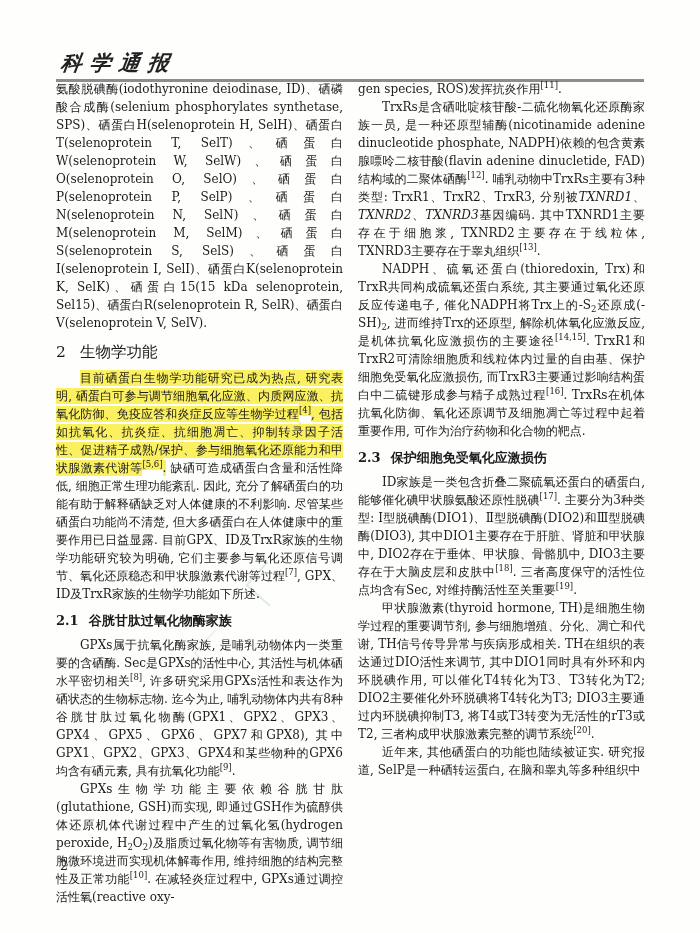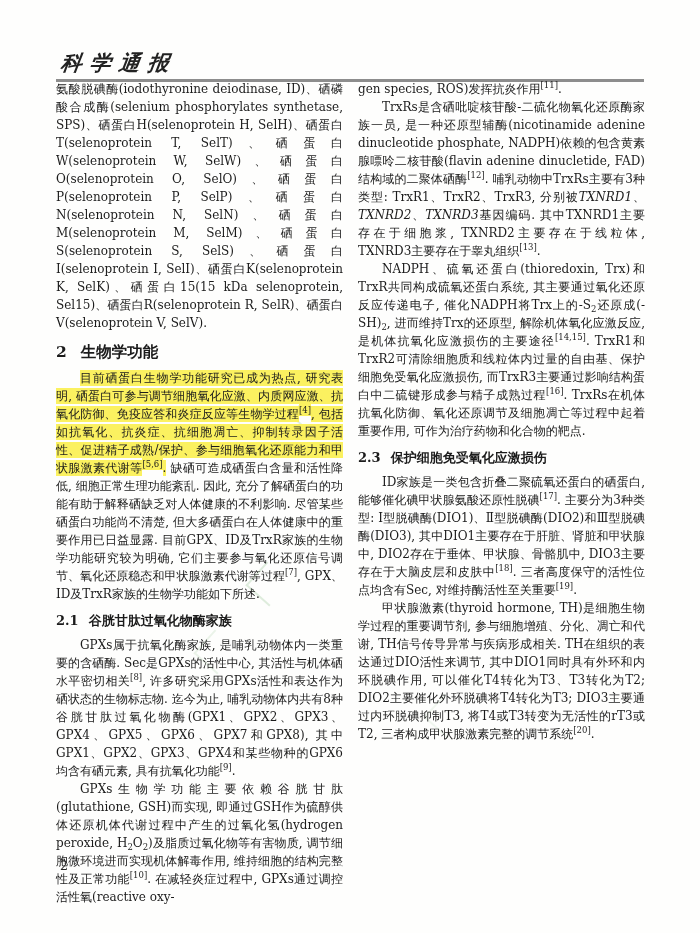--- a/index.html
+++ b/index.html
@@ -28,21 +28,21 @@
   .col{width:287px;}
   p.body{
     margin:0;
     font-size:12px;
     line-height:18px;
     text-align:justify;
     word-break:break-word;
   }
   p.ind{text-indent:2em;}
   .sec1{
-    font-weight:bold;font-size:15.5px;line-height:20px;
+    font-weight:normal;font-size:15.5px;line-height:20px;
     margin:10px 0 7px 0;
   }
   .sec1 .num{margin-right:14px;}
   .sec2{
     font-weight:bold;font-size:13px;line-height:18px;
     margin:9px 0 6px 0;
   }
   .sec2 .num{margin-right:10px;}
   sup{font-size:8.5px;line-height:0;vertical-align:super;}
   sub{font-size:8.5px;line-height:0;vertical-align:sub;}
@@ -85,17 +85,18 @@
         <p class="body ind"><span>GPXs属于抗氧化酶家族, 是哺乳动物体内一类重要的含硒酶. Sec是GPXs的活性中心, 其活性与机体硒水平密切相关</span><sup>[8]</sup><span>, 许多研究采用GPXs活性和表达作为硒状态的生物标志物. 迄今为止, 哺乳动物体内共有8种谷胱甘肽过氧化物酶(GPX1、GPX2、GPX3、GPX4、GPX5、GPX6、GPX7和GPX8), 其中GPX1、GPX2、GPX3、GPX4和某些物种的GPX6均含有硒元素, 具有抗氧化功能</span><sup>[9]</sup><span>.</span></p>
         <p class="body ind"><span>GPXs生物学功能主要依赖谷胱甘肽(glutathione, GSH)而实现, 即通过GSH作为硫醇供体还原机体代谢过程中产生的过氧化氢(hydrogen peroxide, H</span><sub>2</sub><span>O</span><sub>2</sub><span>)及脂质过氧化物等有害物质, 调节细胞微环境进而实现机体解毒作用, 维持细胞的结构完整性及正常功能</span><sup>[10]</sup><span>. 在减轻炎症过程中, GPXs通过调控活性氧(reactive oxy-</span></p>
       </div>
     <div class="col" id="col-right">
         <p class="body"><span>gen species, ROS)发挥抗炎作用</span><sup>[11]</sup><span>.</span></p>
         <p class="body ind"><span>TrxRs是含硒吡啶核苷酸-二硫化物氧化还原酶家族一员, 是一种还原型辅酶(nicotinamide adenine dinucleotide phosphate, NADPH)依赖的包含黄素腺嘌呤二核苷酸(flavin adenine dinucletide, FAD)结构域的二聚体硒酶</span><sup>[12]</sup><span>. 哺乳动物中TrxRs主要有3种类型: TrxR1、TrxR2、TrxR3, 分别被</span><span class="it">TXNRD1</span><span>、</span><span class="it">TXNRD2</span><span>、</span><span class="it">TXNRD3</span><span>基因编码. 其中TXNRD1主要存在于细胞浆, TXNRD2主要存在于线粒体, TXNRD3主要存在于睾丸组织</span><sup>[13]</sup><span>.</span></p>
         <p class="body ind"><span>NADPH、硫氧还蛋白(thioredoxin, Trx)和TrxR共同构成硫氧还蛋白系统, 其主要通过氧化还原反应传递电子, 催化NADPH将Trx上的-S</span><sub>2</sub><span>还原成(-SH)</span><sub>2</sub><span>, 进而维持Trx的还原型, 解除机体氧化应激反应, 是机体抗氧化应激损伤的主要途径</span><sup>[14,15]</sup><span>. TrxR1和TrxR2可清除细胞质和线粒体内过量的自由基、保护细胞免受氧化应激损伤, 而TrxR3主要通过影响结构蛋白中二硫键形成参与精子成熟过程</span><sup>[16]</sup><span>. TrxRs在机体抗氧化防御、氧化还原调节及细胞凋亡等过程中起着重要作用, 可作为治疗药物和化合物的靶点.</span></p>
         <div class="sec2"><span class="num">2.3</span><span>保护细胞免受氧化应激损伤</span></div>
         <p class="body ind"><span>ID家族是一类包含折叠二聚硫氧还蛋白的硒蛋白, 能够催化碘甲状腺氨酸还原性脱碘</span><sup>[17]</sup><span>. 主要分为3种类型: Ⅰ型脱碘酶(DIO1)、Ⅱ型脱碘酶(DIO2)和Ⅲ型脱碘酶(DIO3), 其中DIO1主要存在于肝脏、肾脏和甲状腺中, DIO2存在于垂体、甲状腺、骨骼肌中, DIO3主要存在于大脑皮层和皮肤中</span><sup>[18]</sup><span>. 三者高度保守的活性位点均含有Sec, 对维持酶活性至关重要</span><sup>[19]</sup><span>.</span></p>
         <p class="body ind"><span>甲状腺激素(thyroid hormone, TH)是细胞生物学过程的重要调节剂, 参与细胞增殖、分化、凋亡和代谢, TH信号传导异常与疾病形成相关. TH在组织的表达通过DIO活性来调节, 其中DIO1同时具有外环和内环脱碘作用, 可以催化T4转化为T3、T3转化为T2; DIO2主要催化外环脱碘将T4转化为T3; DIO3主要通过内环脱碘抑制T3, 将T4或T3转变为无活性的rT3或T2, 三者构成甲状腺激素完整的调节系统</span><sup>[20]</sup><span>.</span></p>
+        <p class="body ind"><span>近年来, 其他硒蛋白的功能也陆续被证实. 研究报道, SelP是一种硒转运蛋白, 在脑和睾丸等多种组织中</span></p>
       </div>
   </main>
 
   <div class="pagenum">2</div>
 </div>
 
 </body></html>

